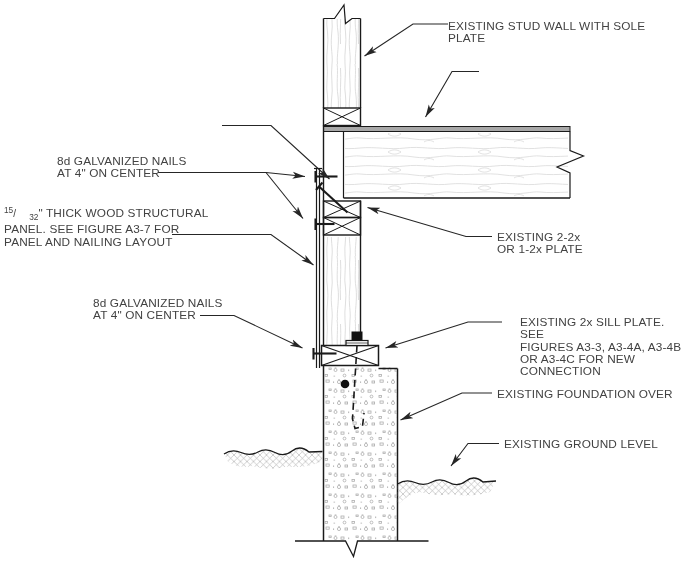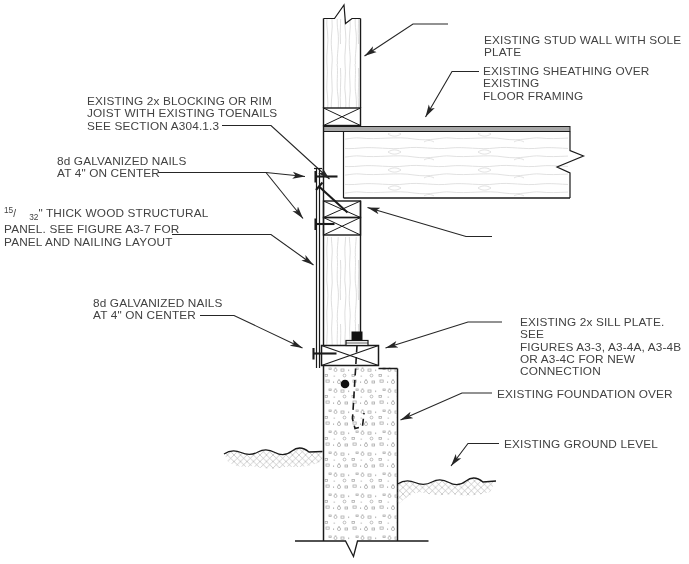--- a/index.html
+++ b/index.html
@@ -177,40 +177,37 @@
       <path d="M266,172.5 L303,218.5" marker-end="url(#arw)"></path>
       <path d="M172,234.5 H271 L313.5,265" marker-end="url(#arw)"></path>
       <path d="M200,315.5 H234 L302.5,348" marker-end="url(#arw)"></path>
       <path d="M492,236.5 H466 L367.5,207.5" marker-end="url(#arw)"></path>
       <path d="M502,322 H468 L385.5,348" marker-end="url(#arw)"></path>
       <path d="M492,393 H462 L400.5,420" marker-end="url(#arw)"></path>
       <path d="M499,443.5 H468 L451,466" marker-end="url(#arw)"></path>
     </g>
   </svg>
 
-  <div class="label" style="left:448px;top:34px;margin-left:36px;">EXISTING STUD WALL WITH SOLE
+  <div class="label" style="left:448px;top:20px;">EXISTING STUD WALL WITH SOLE
 PLATE</div>
 
-  <div class="label" style="left:483px;top:65px;">EXISTING SHEATHING OVER EXISTING
-FLOOR FRAMING</div>
-
-  <div class="label" style="left:87px;top:95px;">EXISTING 2x BLOCKING OR RIM
-JOIST WITH EXISTING TOENAILS
-SEE SECTION A304.1.3</div>
+
 
   <div class="label" style="left:57px;top:155px;">8d GALVANIZED NAILS
 AT 4" ON CENTER</div>
 
   <div class="label" style="left:4px;top:204px;"><sup>15</sup><span class="fsep">/</span><sub>32</sub><span>" THICK WOOD STRUCTURAL
 PANEL. SEE FIGURE A3-7 FOR
 PANEL AND NAILING LAYOUT</span></div>
 
   <div class="label" style="left:93px;top:297px;">8d GALVANIZED NAILS
 AT 4" ON CENTER</div>
 
+  <div class="label" style="left:497px;top:231px;">EXISTING 2-2x
+OR 1-2x PLATE</div>
 
   <div class="label" style="left:520px;top:316px;">EXISTING 2x SILL PLATE. SEE
 FIGURES A3-3, A3-4A, A3-4B
 OR A3-4C FOR NEW
 CONNECTION</div>
 
   <div class="label" style="left:497px;top:388px;">EXISTING FOUNDATION OVER</div>
 
   <div class="label" style="left:504px;top:438px;">EXISTING GROUND LEVEL</div>
 

